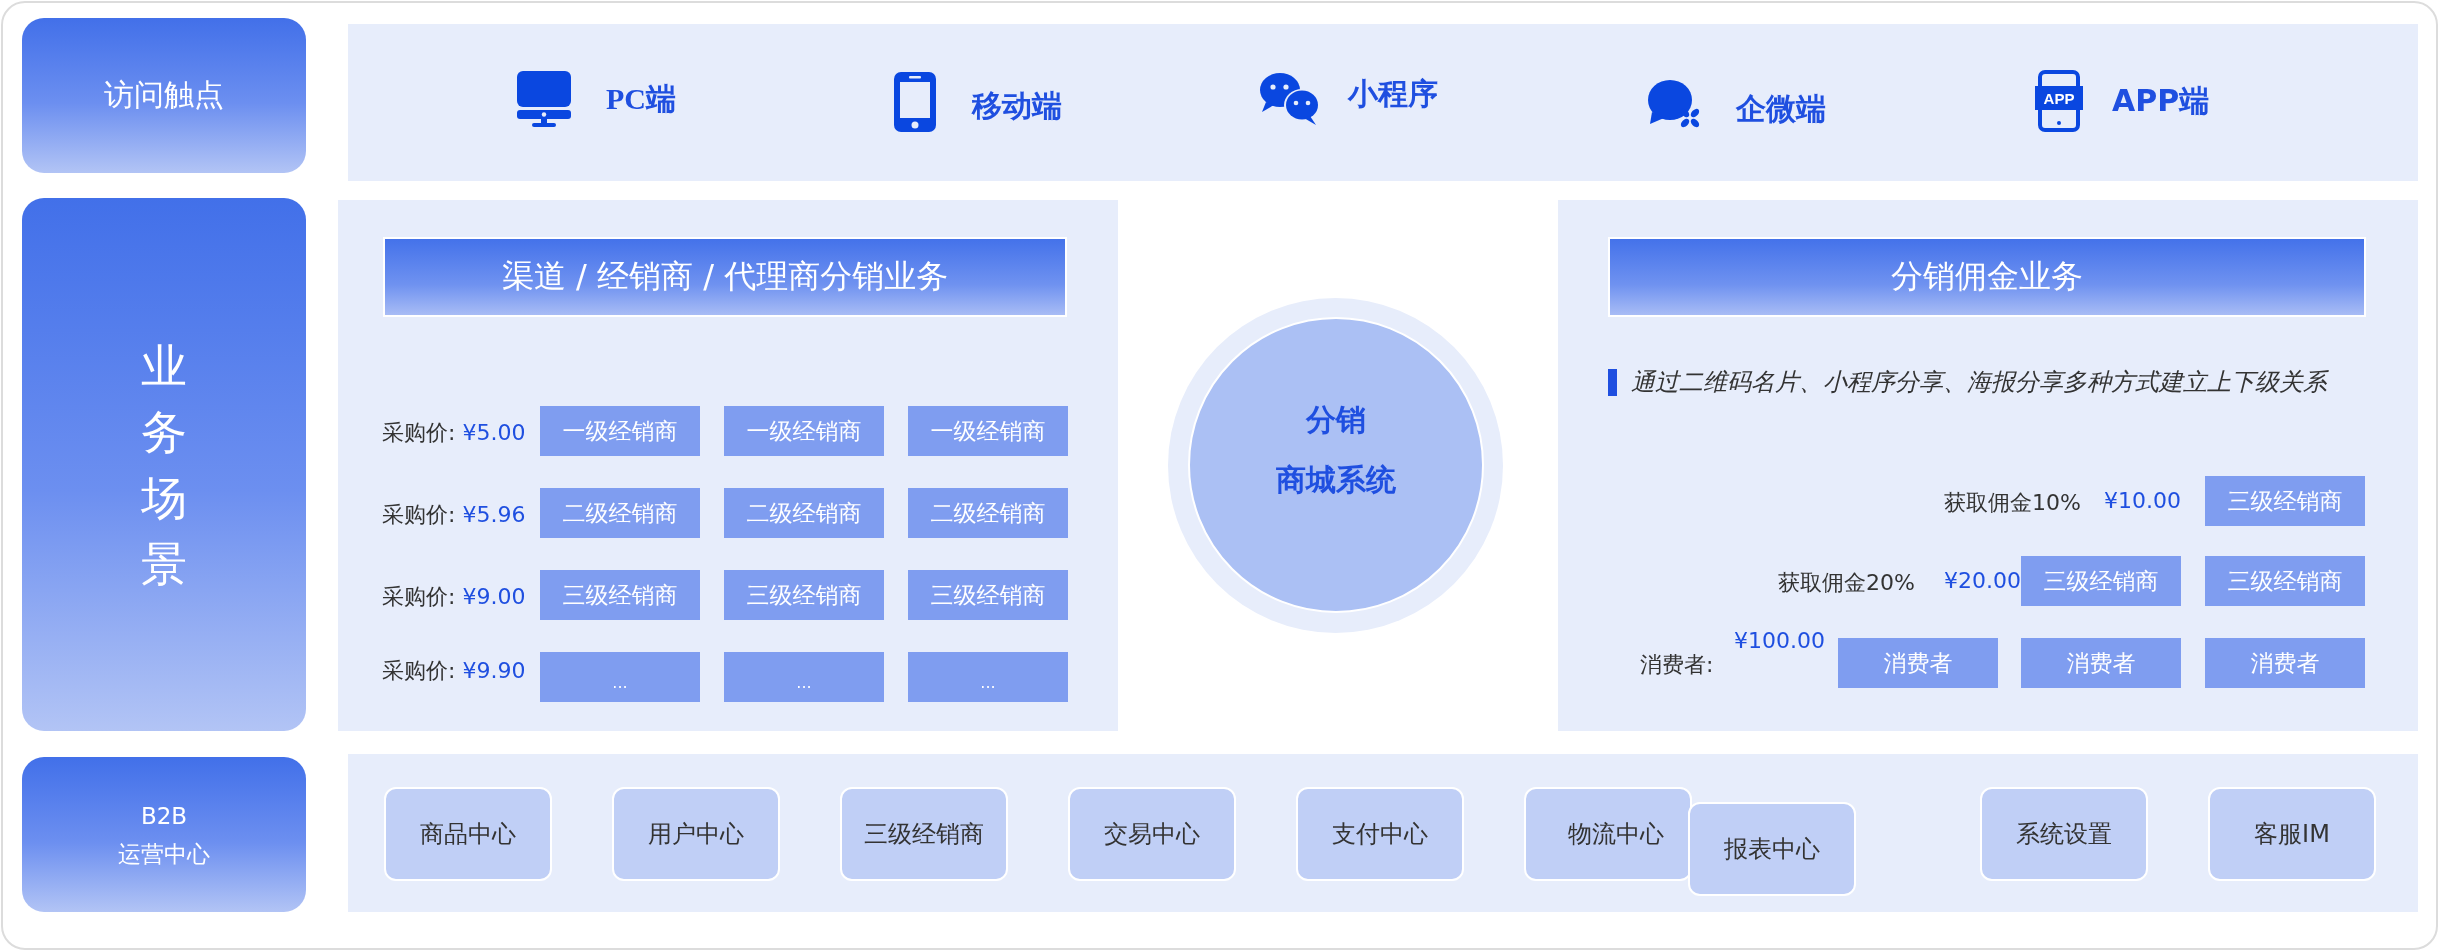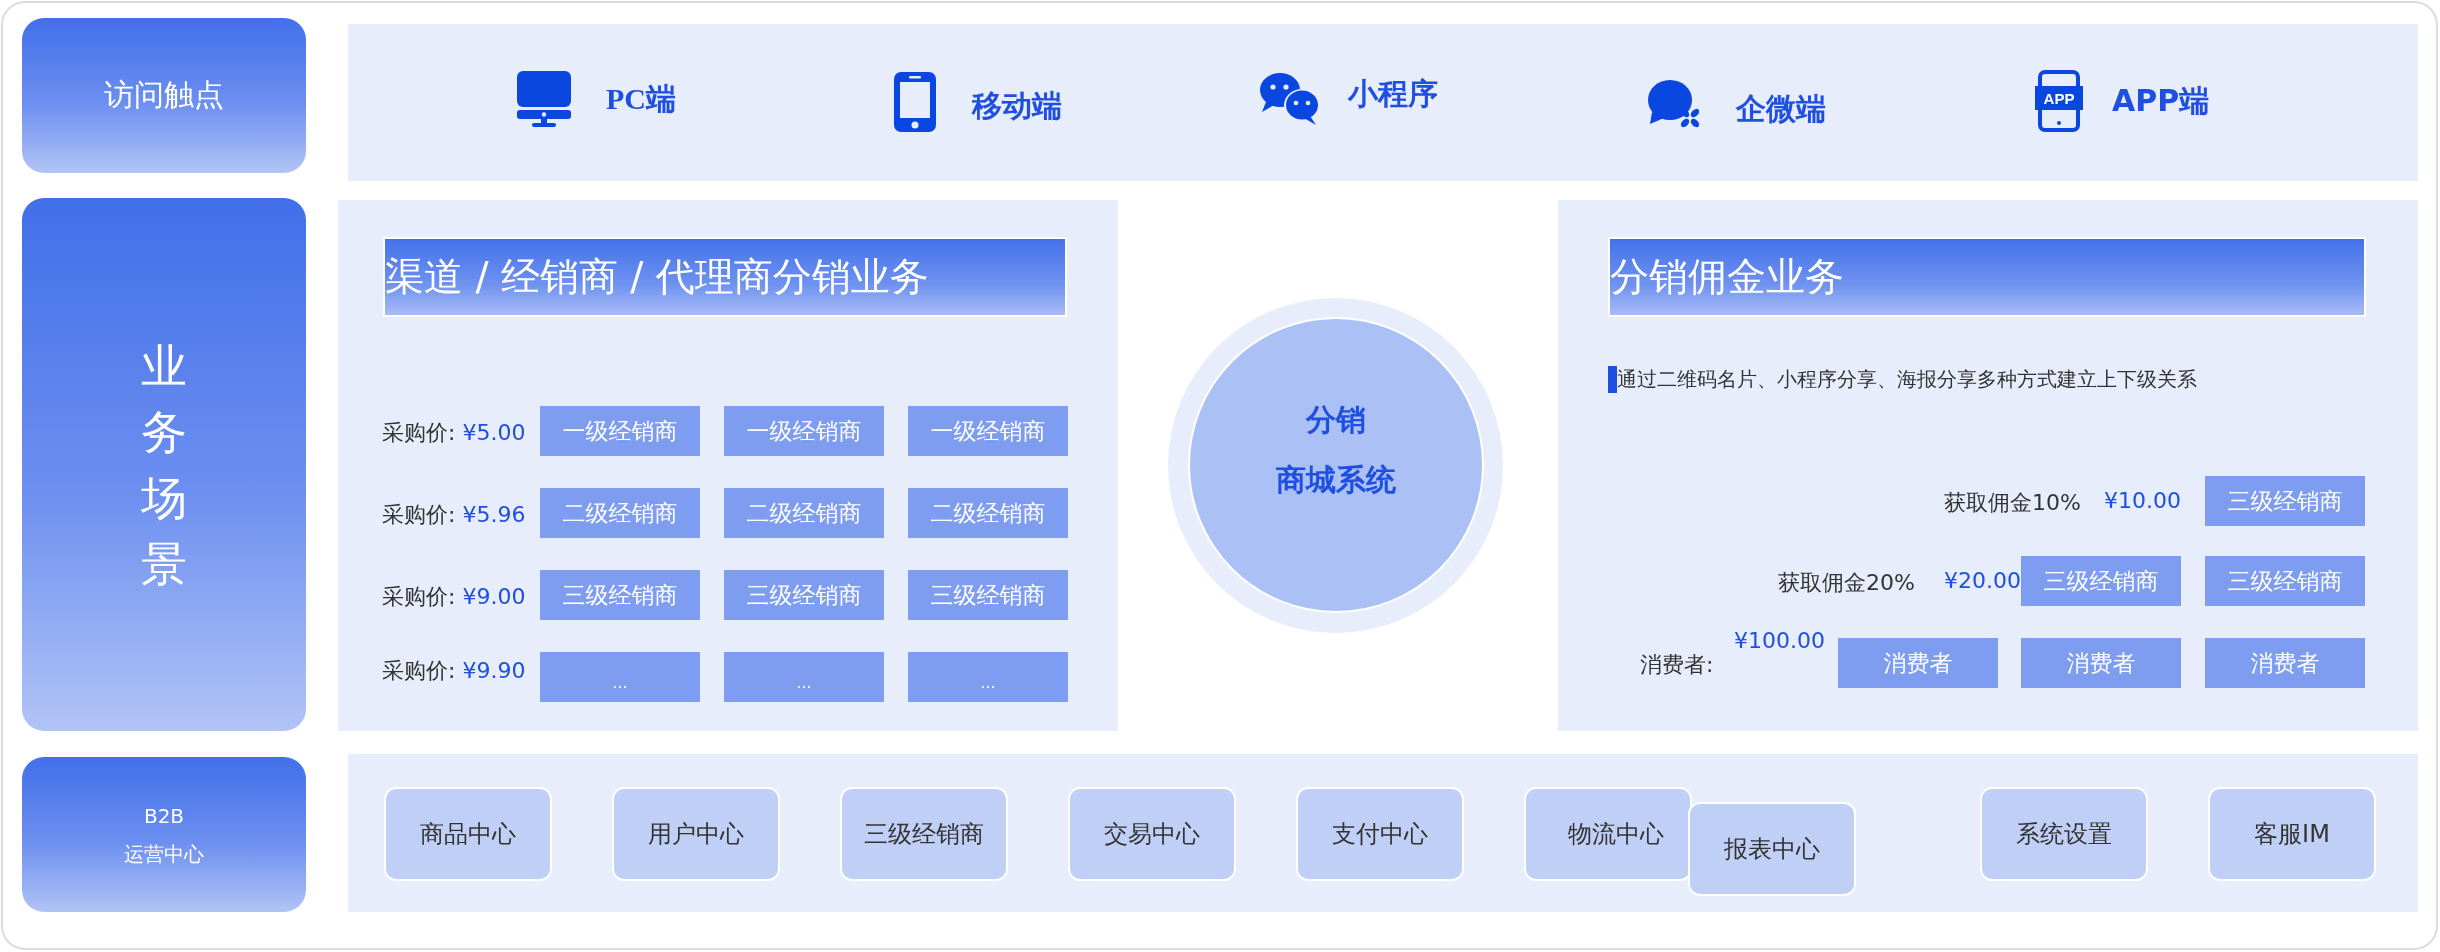--- a/index.html
+++ b/index.html
@@ -7,45 +7,45 @@
   body { font-family: "DejaVu Sans", "Liberation Sans", sans-serif; position: relative; }
   .frame { position: absolute; left: 1px; top: 1px; width: 2437px; height: 949px;
            border: 2px solid #dcdcdc; border-radius: 24px; background: #fff; }
   .label-block { position: absolute; left: 22px; width: 284px; border-radius: 22px;
                  background: linear-gradient(180deg, #4270e9 0%, #6c8ff0 55%, #b2c4f5 100%);
                  color: #fff; display: flex; align-items: center; justify-content: center;
                  text-align: center; }
   .lb-top { top: 18px; height: 155px; font-size: 30px; }
   .lb-mid { top: 198px; height: 533px; font-size: 46px; }
   .lb-mid .vert { display: flex; flex-direction: column; gap: 14px; line-height: 52px; }
-  .lb-bot { top: 757px; height: 155px; font-size: 20px; line-height: 38px; flex-direction: column; }
+  .lb-bot { top: 757px; height: 155px; font-size: 23px; line-height: 38px; flex-direction: column; }
   .band { position: absolute; background: #e7edfb; }
   .top-band { left: 348px; top: 24px; width: 2070px; height: 157px; }
   .touch { position: absolute; display: flex; align-items: center; gap: 22px; color: #1f4fe0;
            font-weight: bold; font-size: 30px; }
   .touch svg { display: block; }
   .panel { position: absolute; background: #e7edfb; }
   .left-panel { left: 338px; top: 200px; width: 780px; height: 531px; }
   .right-panel { left: 1558px; top: 200px; width: 860px; height: 531px; }
   .panel-head { position: absolute; border: 2px solid #ffffff;
                 background: linear-gradient(180deg, #4472ea 0%, #6f92f0 60%, #a8bcf5 100%);
-                color: #fff; font-size: 39px; display: flex; align-items: center; justify-content: flex-start; }
+                color: #fff; font-size: 32px; display: flex; align-items: center; justify-content: center; }
   .chip { position: absolute; width: 160px; height: 50px; background: #7f9df0; color: #fff;
           font-size: 23px; display: flex; align-items: center; justify-content: center; }
   .price-label { position: absolute; font-size: 22px; color: #333; white-space: nowrap; }
   .price-label .v { color: #1f4fe0; }
   .circle-outer { position: absolute; left: 1168px; top: 298px; width: 335px; height: 335px;
                   border-radius: 50%; background: #e7edfb; }
   .circle-inner { position: absolute; left: 1188px; top: 317px; width: 296px; height: 296px;
                   border-radius: 50%; background: #abc0f4; border: 2px solid #ffffff;
                   display: flex; flex-direction: column; align-items: center; justify-content: center;
                   color: #1f4fe0; font-weight: bold; font-size: 30px; line-height: 60px; }
   .circle-inner span:first-child { margin-top: -30px; }
-  .desc { position: absolute; left: 1608px; top: 366px; font-size: 20px; color: #333;
-          display: flex; align-items: center; white-space: nowrap; }
+  .desc { position: absolute; left: 1608px; top: 366px; font-size: 24px; color: #333;
+          display: flex; align-items: center; gap: 14px; white-space: nowrap; font-style: italic; }
   .desc .bar { width: 9px; height: 27px; background: #1f4fe0; }
   .bottom-band { left: 348px; top: 754px; width: 2070px; height: 158px; }
   .module { position: absolute; top: 787px; width: 168px; height: 94px; background: #c0cff6;
             border: 2px solid #ffffff; border-radius: 12px; color: #333; font-size: 24px;
             display: flex; align-items: center; justify-content: center; }
 </style>
 </head>
 <body>
 
 <div class="frame"></div>

